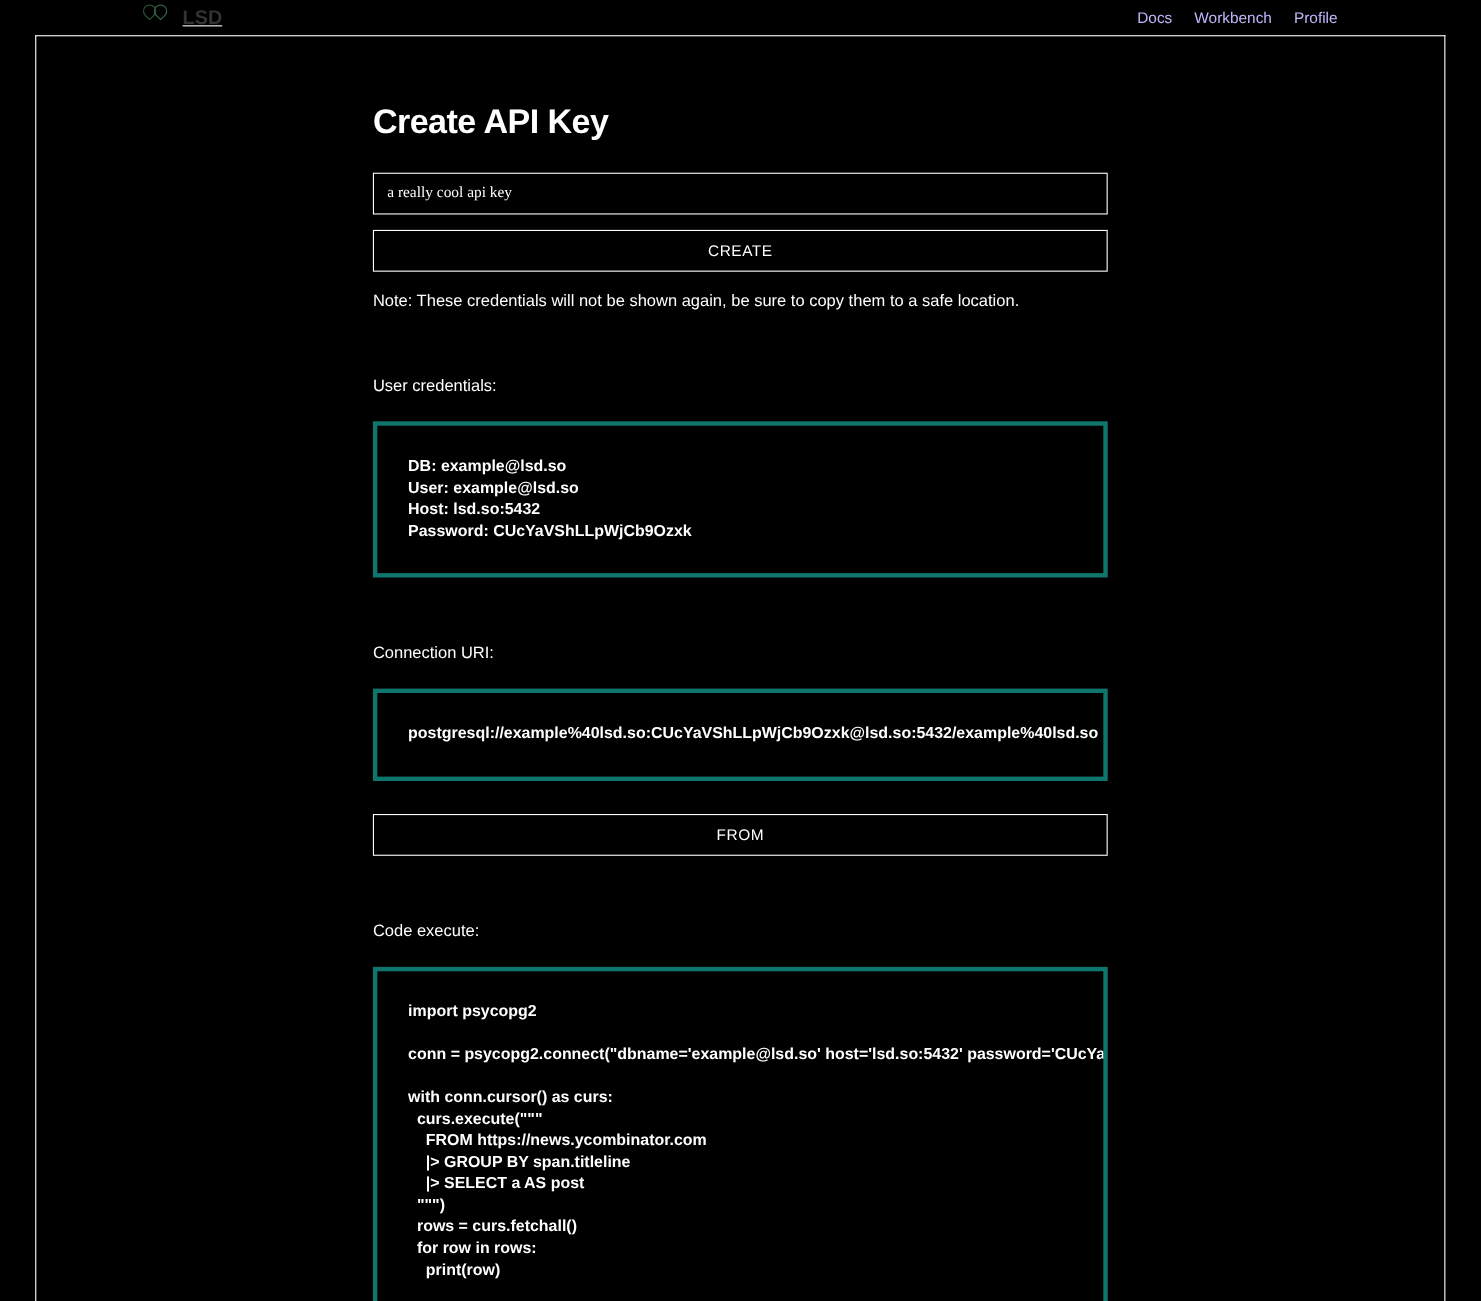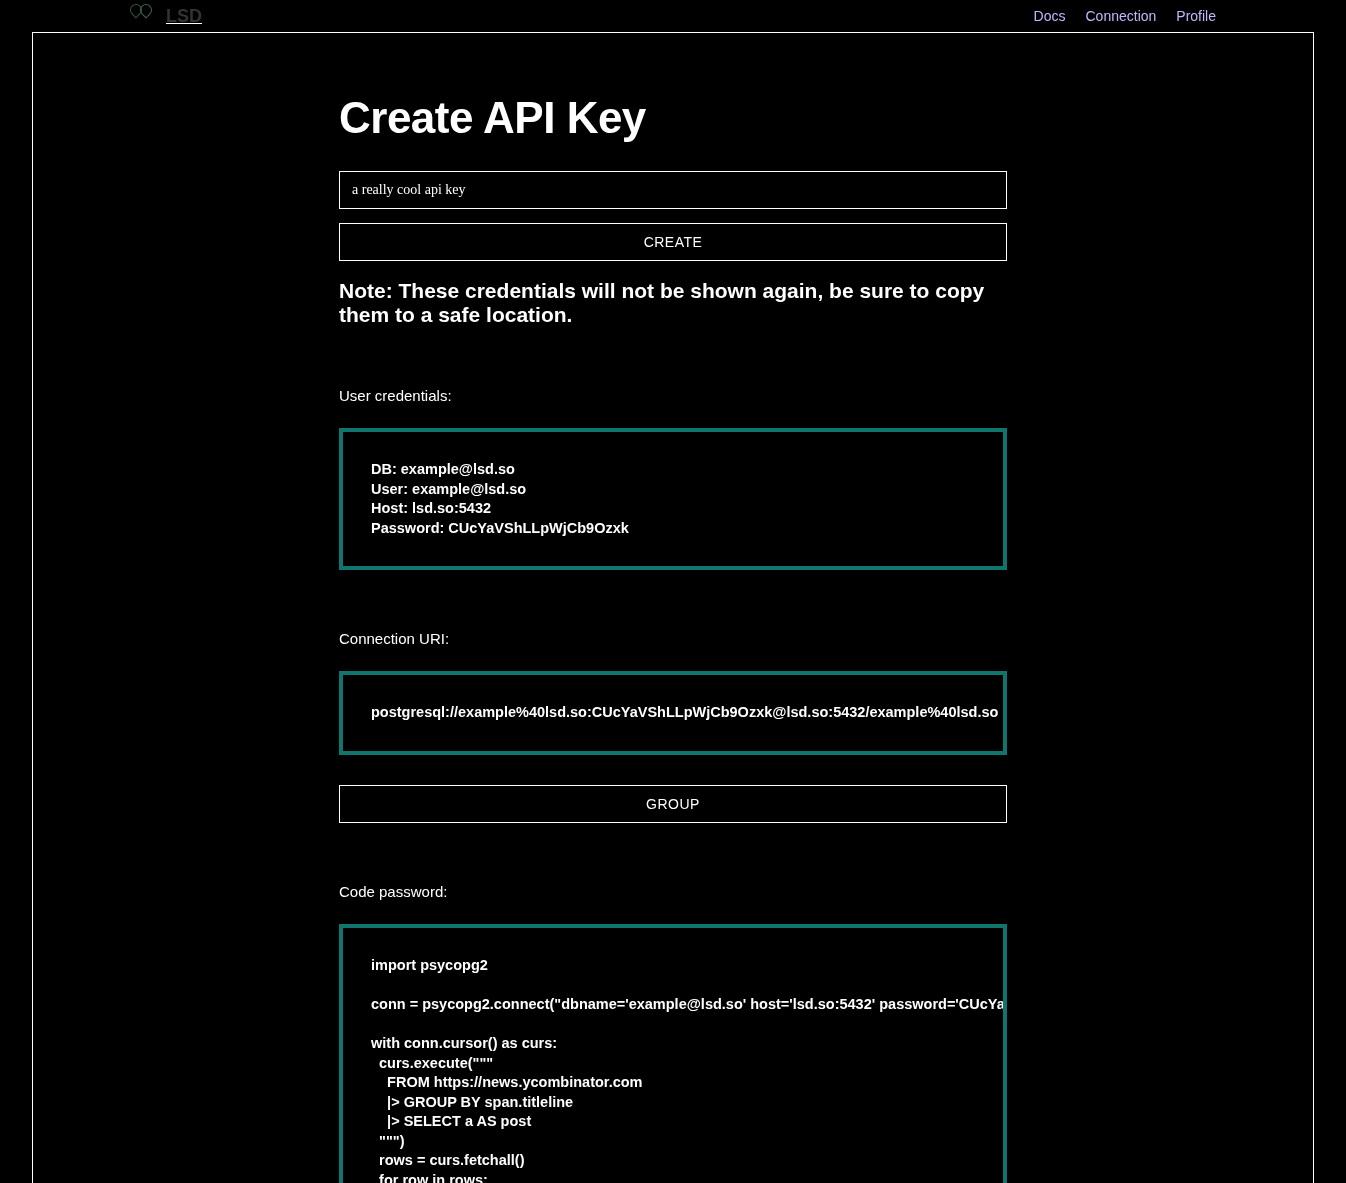--- a/index.html
+++ b/index.html
@@ -81,21 +81,21 @@
       overflow: hidden;
     }
     
     .container {
       max-width: 700px;
       margin: 0 auto;
       padding: 0 16px;
     }
     
     .page-title {
-      font-size: 44px;
+      font-size: 31px;
       font-weight: 800;
       margin-bottom: 28px;
       letter-spacing: -0.5px;
     }
     
     .input-field {
       width: 100%;
       background: #000000;
       border: 1px solid #ffffff;
       color: #ffffff;
@@ -115,22 +115,22 @@
       font-size: 14px;
       font-weight: 400;
       font-family: inherit;
       cursor: pointer;
       text-align: center;
       letter-spacing: 0.5px;
     }
     
     .note {
       margin-top: 18px;
-      font-size: 21px;
-      font-weight: 700;
+      font-size: 15px;
+      font-weight: 400;
     }
     
     .section {
       margin-top: 60px;
     }
     
     .section-label {
       font-size: 15px;
       font-weight: 500;
       margin-bottom: 24px;
@@ -156,21 +156,21 @@
 <div class="header">
   <div class="logo">
     <div class="logo-icon">
       <div class="logo-leaf"></div>
       <div class="logo-leaf"></div>
     </div>
     <span class="logo-text">LSD</span>
   </div>
   <div class="nav">
     <span class="nav-link">Docs</span>
-    <span class="nav-link">Connection</span>
+    <span class="nav-link">Workbench</span>
     <span class="nav-link">Profile</span>
   </div>
 </div>
 
 <div class="overlay">
   <div class="container">
     
     <h1 class="page-title">Create API Key</h1>
     
     <input type="text" class="input-field" value="a really cool api key" style="">
@@ -184,26 +184,26 @@
       <div class="code-box">DB: example@lsd.so
 User: example@lsd.so
 Host: lsd.so:5432
 Password: CUcYaVShLLpWjCb9Ozxk</div>
     </div>
     
     <div class="section">
       <div class="section-label">Connection URI:</div>
       <div class="code-box">postgresql://example%40lsd.so:CUcYaVShLLpWjCb9Ozxk@lsd.so:5432/example%40lsd.so</div>
       <div class="copy-btn-wrapper">
-        <button class="btn">GROUP</button>
+        <button class="btn">FROM</button>
       </div>
     </div>
     
     <div class="section">
-      <div class="section-label">Code password:</div>
+      <div class="section-label">Code execute:</div>
       <div class="code-box">import psycopg2
 
 conn = psycopg2.connect("dbname='example@lsd.so' host='lsd.so:5432' password='CUcYaVShLLpWjCb9Ozxk'")
 
 with conn.cursor() as curs:
   curs.execute("""
     FROM https://news.ycombinator.com
     |&gt; GROUP BY span.titleline
     |&gt; SELECT a AS post
   """)

